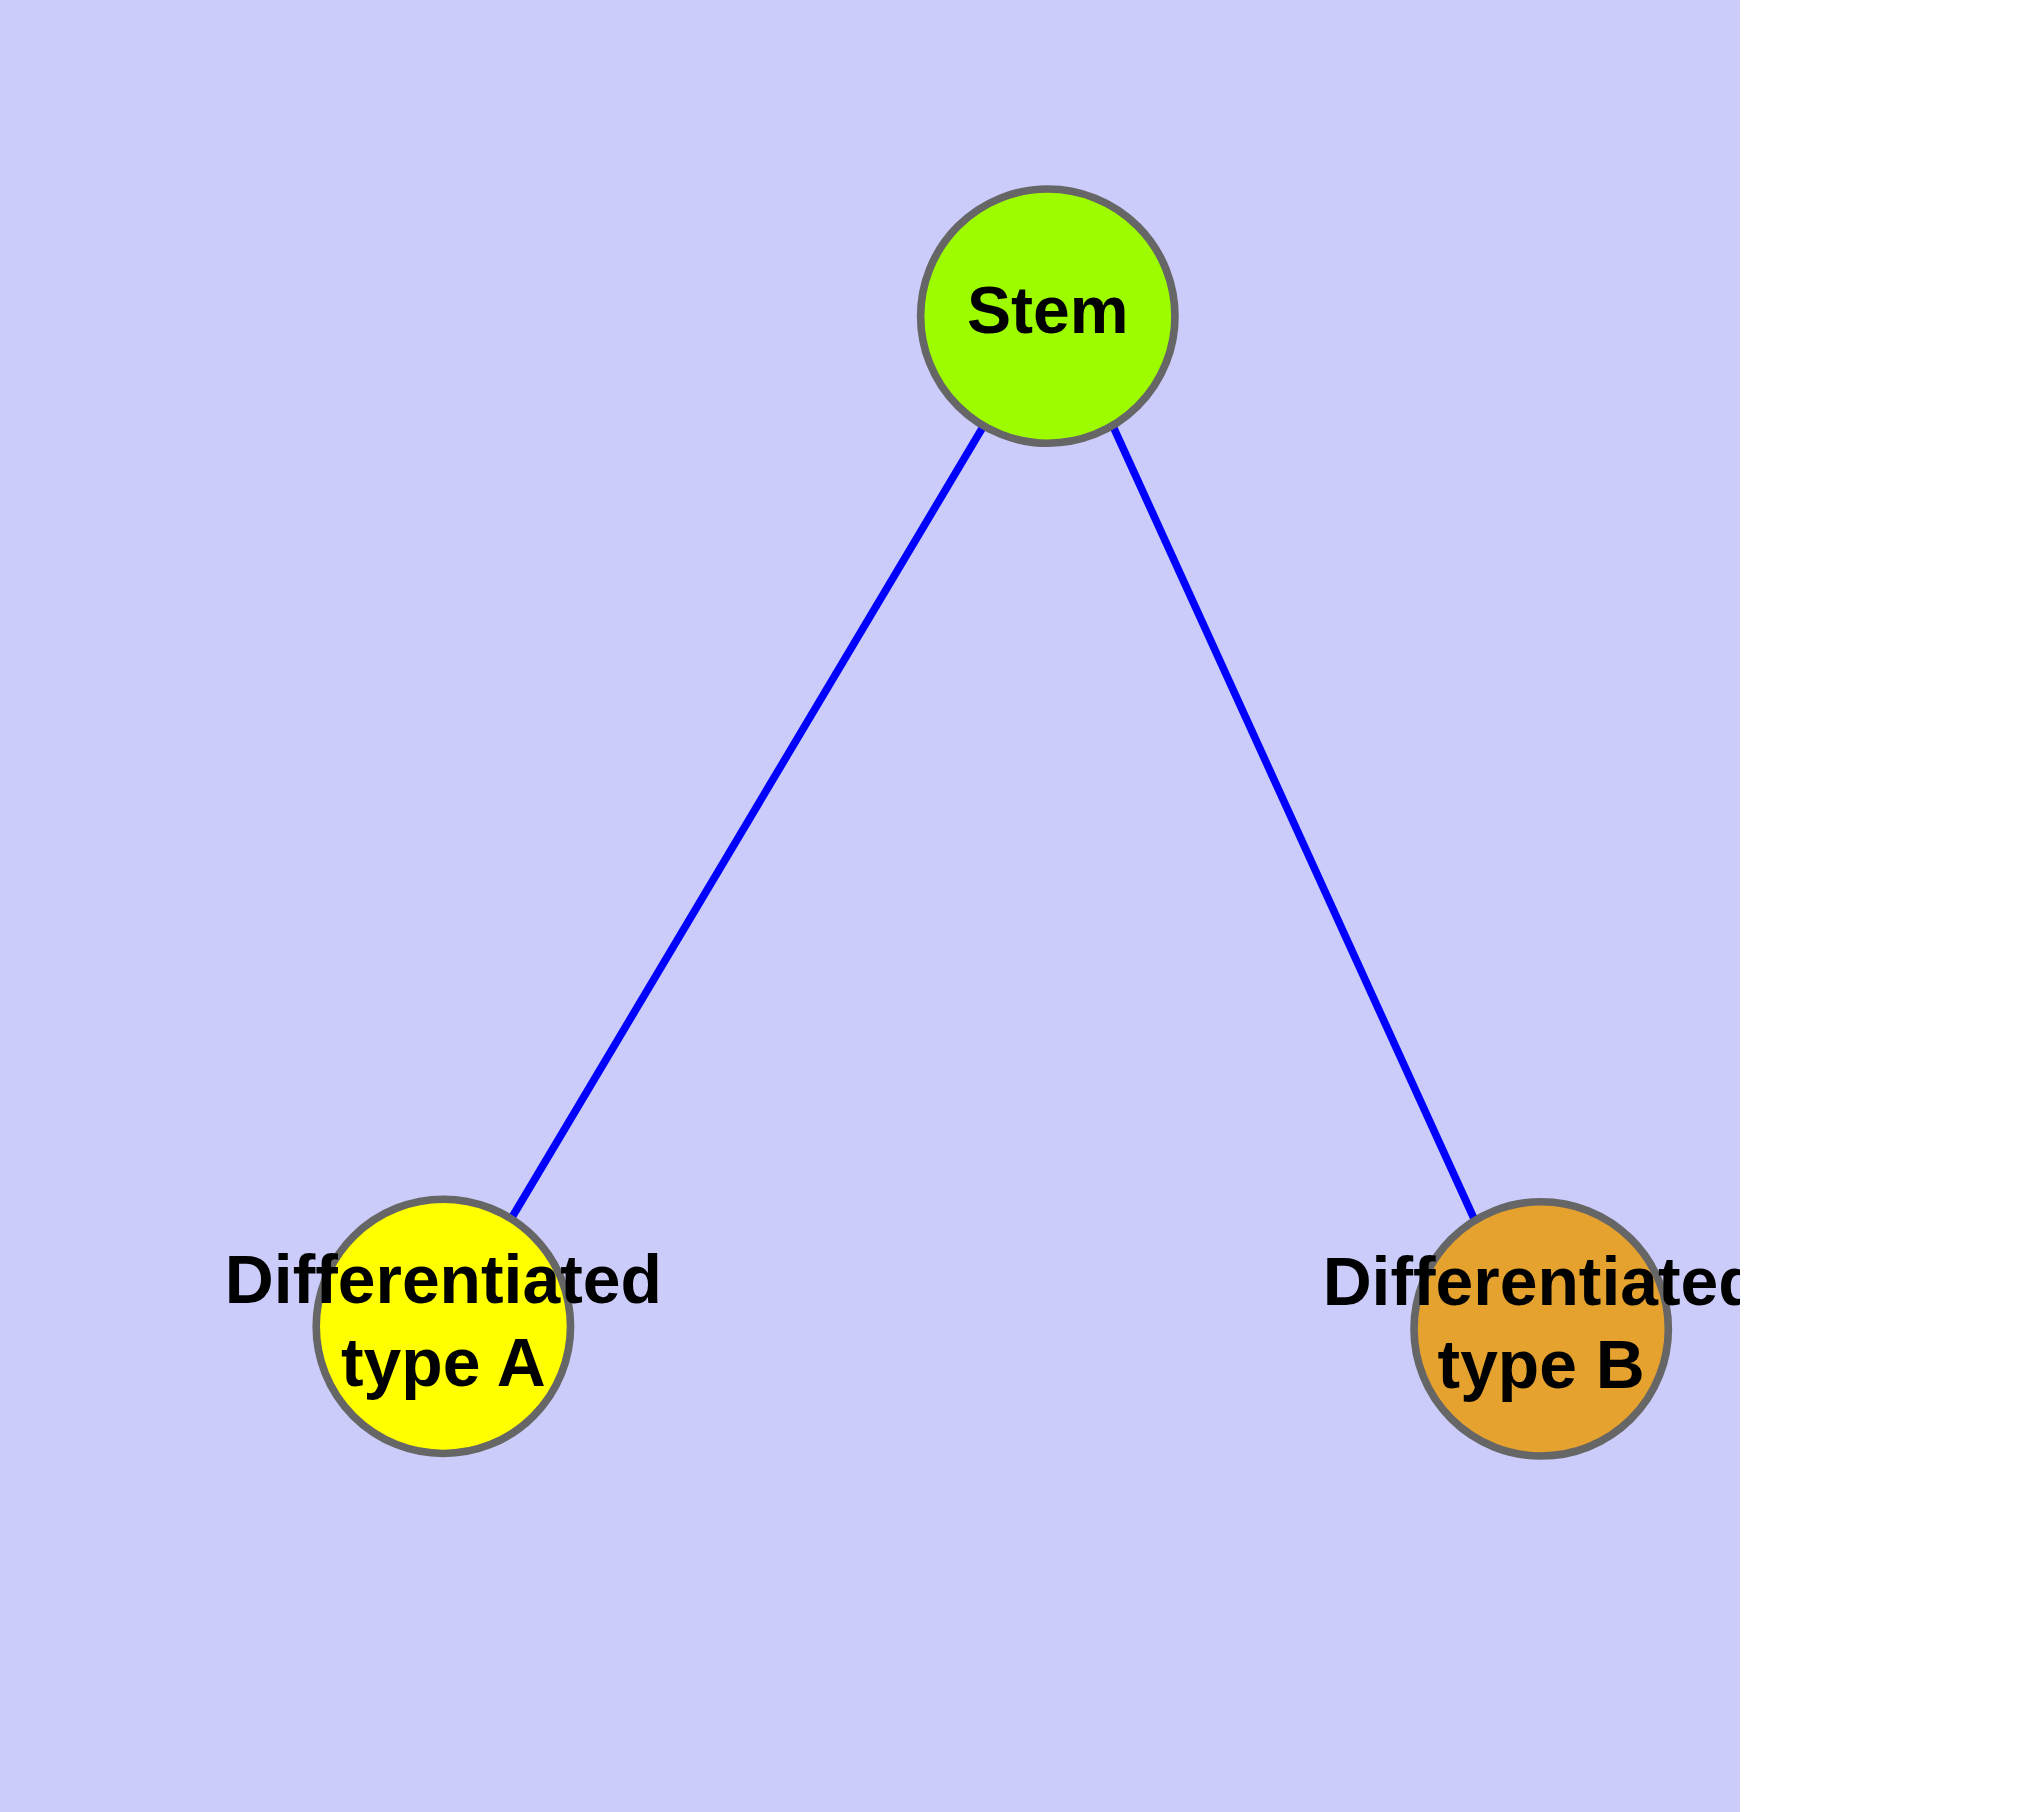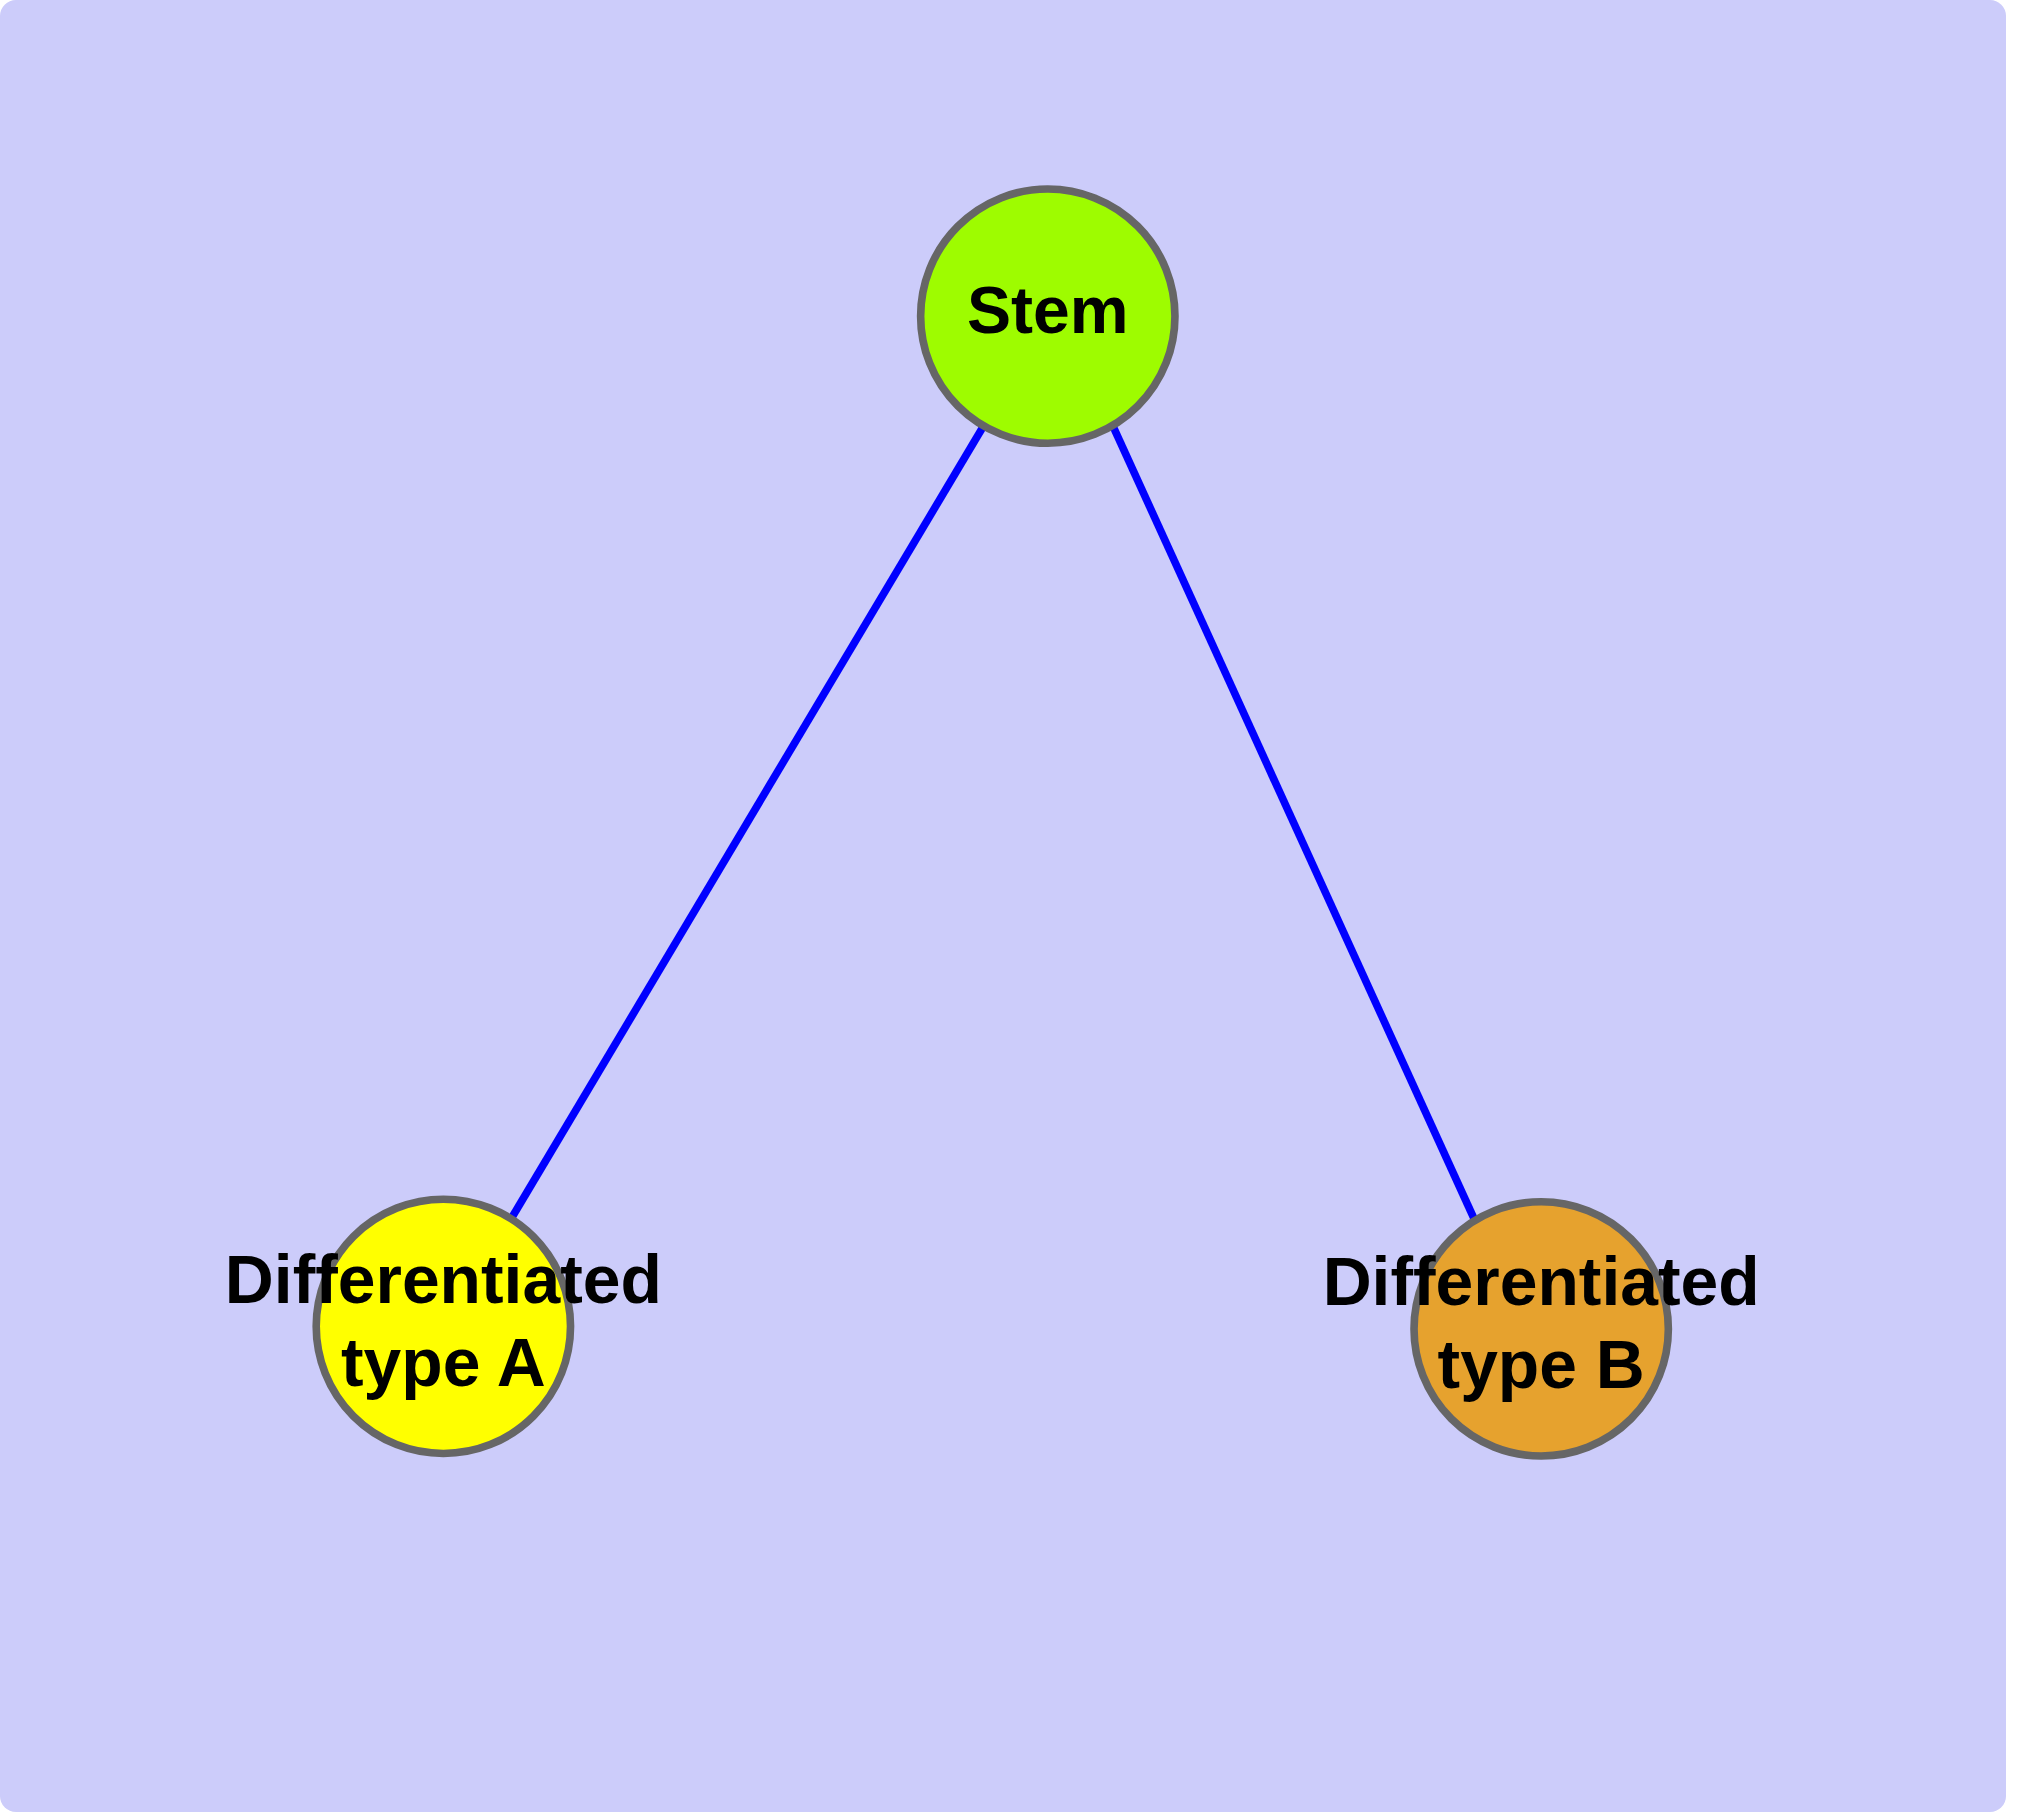--- a/index.html
+++ b/index.html
@@ -2,25 +2,24 @@
 <html style="font-size:13.6px"><head>
 <meta charset="utf-8">
 <style>
   html, body {
     margin: 0;
     padding: 0;
     background: #ffffff;
   }
   #canvas {
     position: relative;
-    width: 2006px;
+    width: 1740px;
     height: 1812px;
     overflow: hidden;
     font-family: "Liberation Sans", sans-serif;
-    border-radius: 16px;
   }
   #graph-svg {
     position: absolute;
     top: 0;
     left: 0;
     width: 2021px;
     height: 1812px;
     display: block;
   }
   .node-circle {

